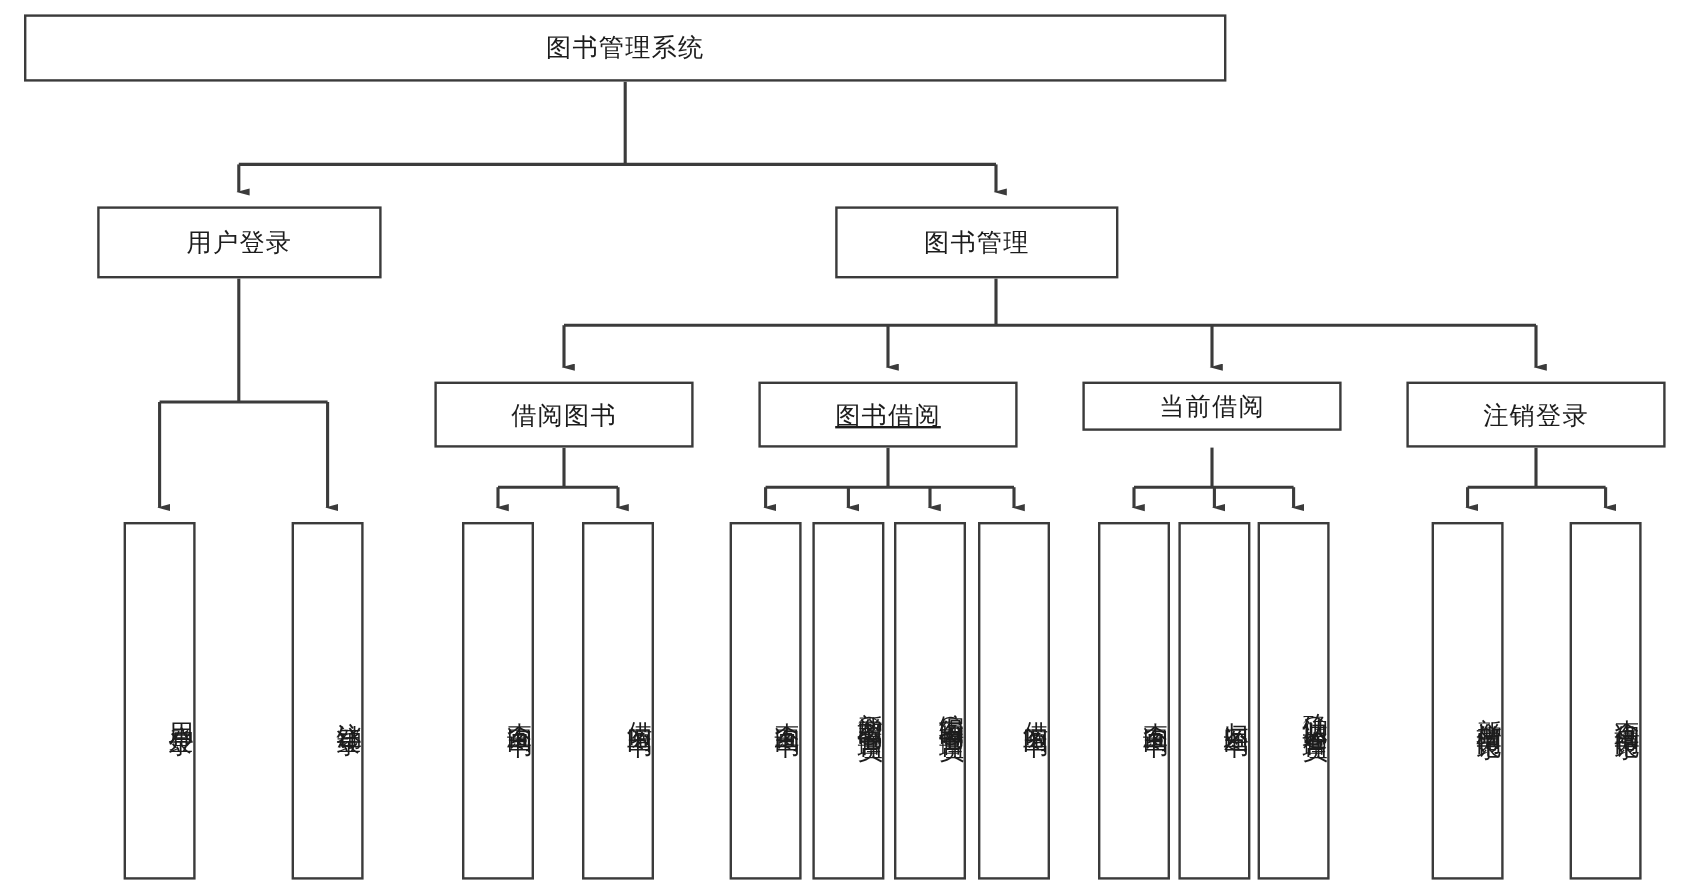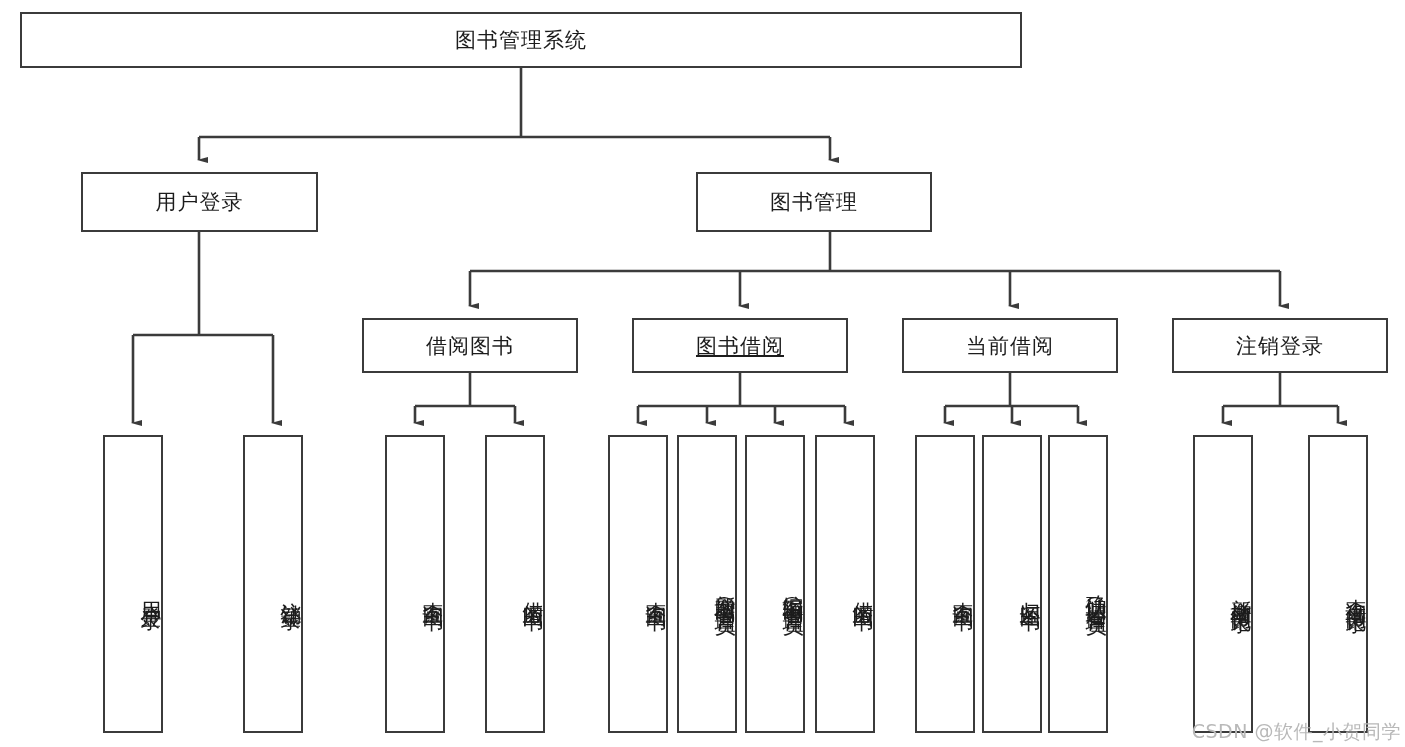--- a/index.html
+++ b/index.html
@@ -133,21 +133,21 @@
   </div>
 
   <div class="node h" style="left:362px; top:318px; width:216px; height:55px;">
     <span>借阅图书</span>
   </div>
 
   <div class="node h" style="left:632px; top:318px; width:216px; height:55px;text-decoration:underline;">
     <span>图书借阅</span>
   </div>
 
-  <div class="node h" style="left:902px; top:318px; width:216px; height:55px;">
+  <div class="node h" style="left:902px; top:318px; width:216px; height:41px;">
     <span>当前借阅</span>
   </div>
 
   <div class="node h" style="left:1172px; top:318px; width:216px; height:55px;">
     <span>注销登录</span>
   </div>
 
   <div class="node v" style="left:103px; top:435px; width:60px; height:298px;">
     <span class="vtext">用户登录</span>
   </div>
@@ -193,15 +193,14 @@
   </div>
 
   <div class="node v" style="left:1193px; top:435px; width:60px; height:298px;">
     <span class="vtext">新增借阅记录</span>
   </div>
 
   <div class="node v" style="left:1308px; top:435px; width:60px; height:298px;">
     <span class="vtext">查询借阅记录</span>
   </div>
 
-  <div class="watermark">CSDN @软件_小贺同学</div>
 
 </div>
 
 </body></html>

